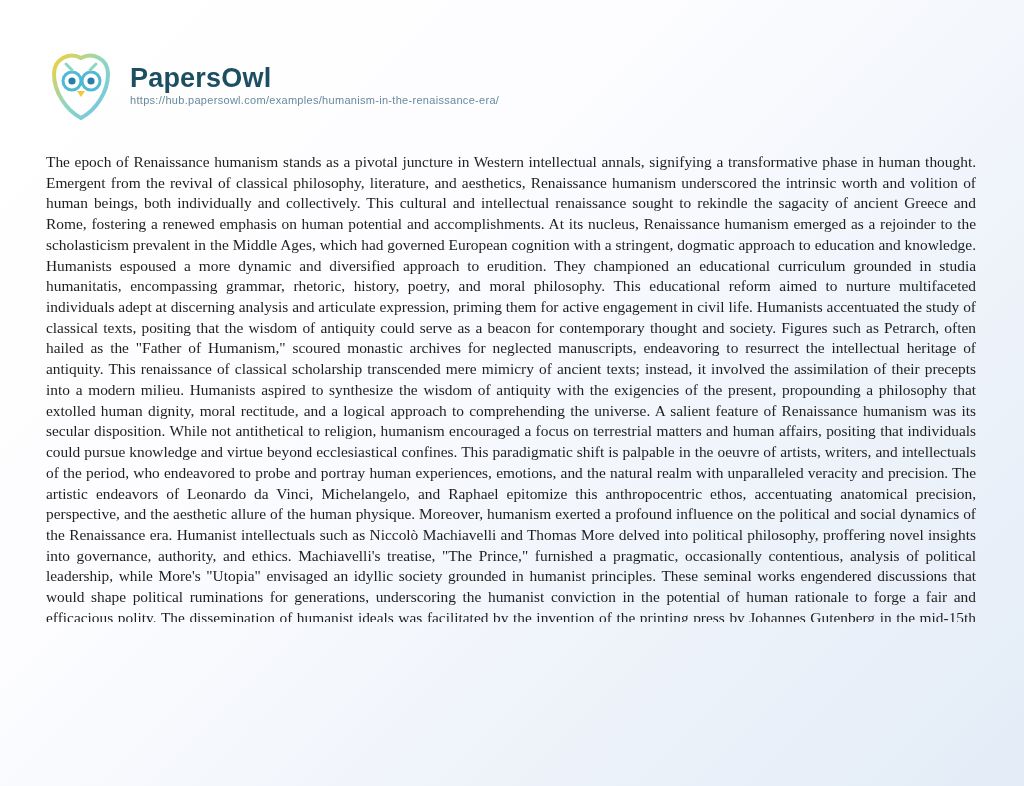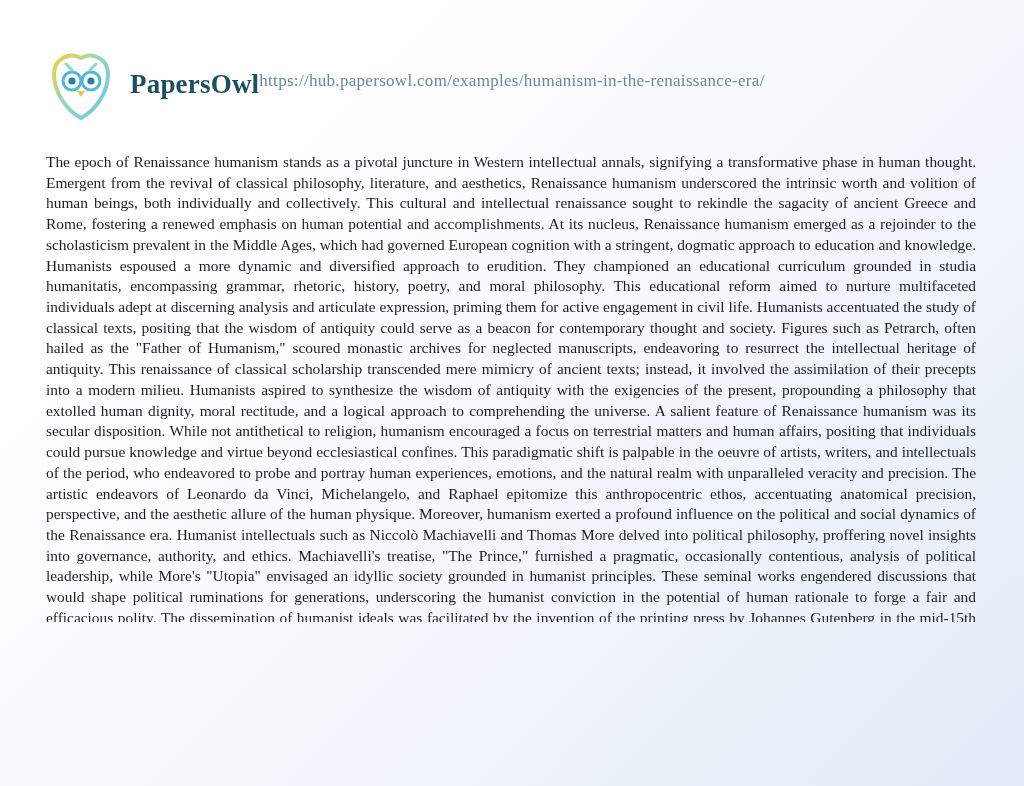--- a/index.html
+++ b/index.html
@@ -27,34 +27,33 @@
   }
   .logo {
     width: 74px;
     height: 74px;
     flex: 0 0 74px;
     position: relative;
   }
   .brand-text {
     margin-left: 12px;
     display: flex;
-    flex-direction: row;
+    flex-direction: column;
     justify-content: flex-start;
-    font-family: Liberation Serif, serif;
   }
   .brand-name {
     font-size: 27px;
     font-weight: bold;
     color: #1d4f63;
     letter-spacing: 0.2px;
     line-height: 1.1;
   }
   .brand-url {
     margin-top: 1px;
-    font-size: 17px;
+    font-size: 11px;
     color: #5a7f93;
     letter-spacing: 0.3px;
     opacity: 0.92;
   }
   .article {
     padding: 30px 48px 0 46px;
   }
   h1.title {
     font-size: 28.5px;
     font-weight: normal;

